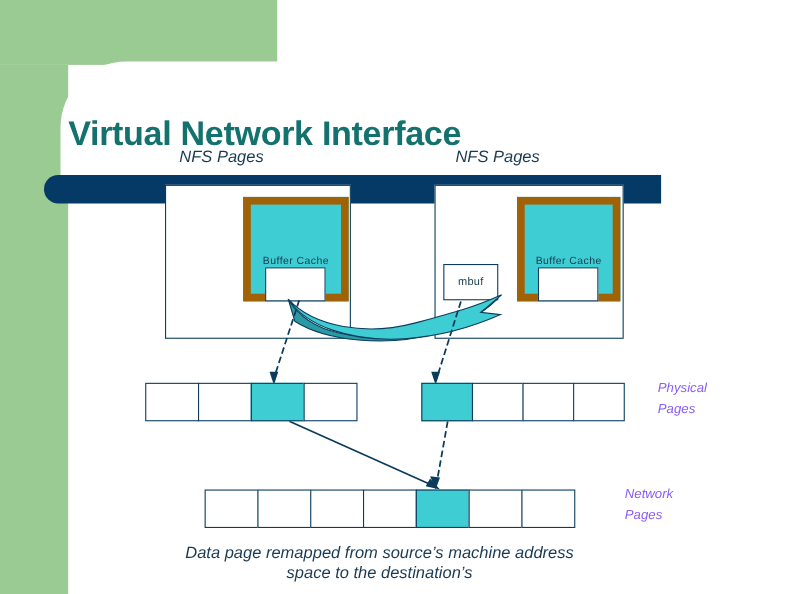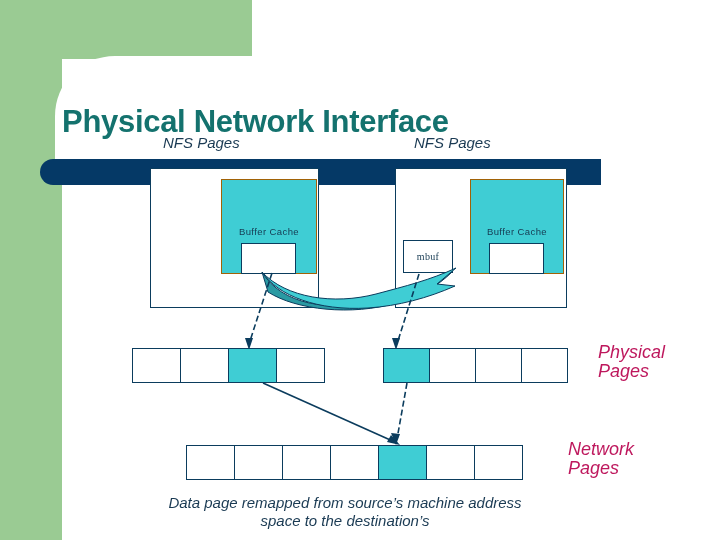--- a/index.html
+++ b/index.html
@@ -88,21 +88,21 @@
     position: absolute;
     font-style: italic;
     font-size: 15px;
     color: #1a3a53;
     white-space: nowrap;
   }
 
   .buffer-cache {
     position: absolute;
     background: #3fcdd4;
-    border: 1px solid #a16207;
+    border: 7px solid #a16207;
     box-sizing: border-box;
   }
   .buffer-cache-label {
     position: absolute;
     width: 100%;
     top: 46px;
     text-align: center;
     font-size: 9.5px;
     color: #163a52;
     letter-spacing: 0.4px;
@@ -141,23 +141,23 @@
     margin-right: -1px;
     background: #ffffff;
   }
   .page-cell.filled {
     background: #3fcdd4;
   }
 
   .side-label {
     position: absolute;
     font-style: italic;
-    font-size: 18px;
+    font-size: 12px;
     line-height: 19px;
-    color: #be185d;
+    color: #8b5cf6;
     white-space: nowrap;
   }
 
   .caption {
     position: absolute;
     font-style: italic;
     font-size: 15px;
     line-height: 18px;
     color: #1a3a53;
     text-align: center;
@@ -176,42 +176,42 @@
 </head>
 <body>
 
 <div id="slide">
 
   <div class="deco-green-block"></div>
   <div class="deco-green-strip"></div>
   <div class="deco-white-round"></div>
   <div class="deco-blue-bar"></div>
 
-  <div class="slide-title">Physical Network Interface</div>
+  <div class="slide-title">Virtual Network Interface</div>
 
   <div class="diagram">
 
     <div class="host-label" style="left:163px; top:134px;">NFS Pages</div>
     <div class="host-label" style="left:414px; top:134px;">NFS Pages</div>
 
     <div class="host-box" style="left:150px; top:168px; width:169px; height:140px;"></div>
 
     <div class="buffer-cache" style="left:221px; top:179px; width:96px; height:95px;">
       <div class="buffer-cache-label">Buffer Cache</div>
     </div>
     <div class="buffer-inner" style="left:241px; top:243px; width:55px; height:31px;"></div>
 
     <div class="host-box" style="left:395px; top:168px; width:172px; height:140px;"></div>
 
     <div class="buffer-cache" style="left:470px; top:179px; width:94px; height:95px;">
       <div class="buffer-cache-label">Buffer Cache</div>
     </div>
     <div class="buffer-inner" style="left:489px; top:243px; width:55px; height:31px;"></div>
 
-    <div class="mbuf-box" style="left:403px; top:240px; width:50px; height:33px;font-family:Liberation Serif, serif;">
+    <div class="mbuf-box" style="left:403px; top:240px; width:50px; height:33px;">
       <span class="mbuf-label">mbuf</span>
     </div>
 
     <svg class="vec" viewBox="0 0 720 540">
 
       <path d="M262,272 C282,305 330,312 372,300 C408,290 430,283 452,272
                C438,286 420,296 396,303 C352,316 296,310 268,292 Z" fill="#2a9aa3" stroke="#0b3c5d" stroke-width="1"></path>
       <path d="M262,272 C286,298 334,305 376,294 C406,286 430,280 456,268
                L437,284 L455,286 C428,298 398,306 368,308
                C318,311 278,296 262,272 Z" fill="#3fcdd4" stroke="#0b3c5d" stroke-width="1"></path>

